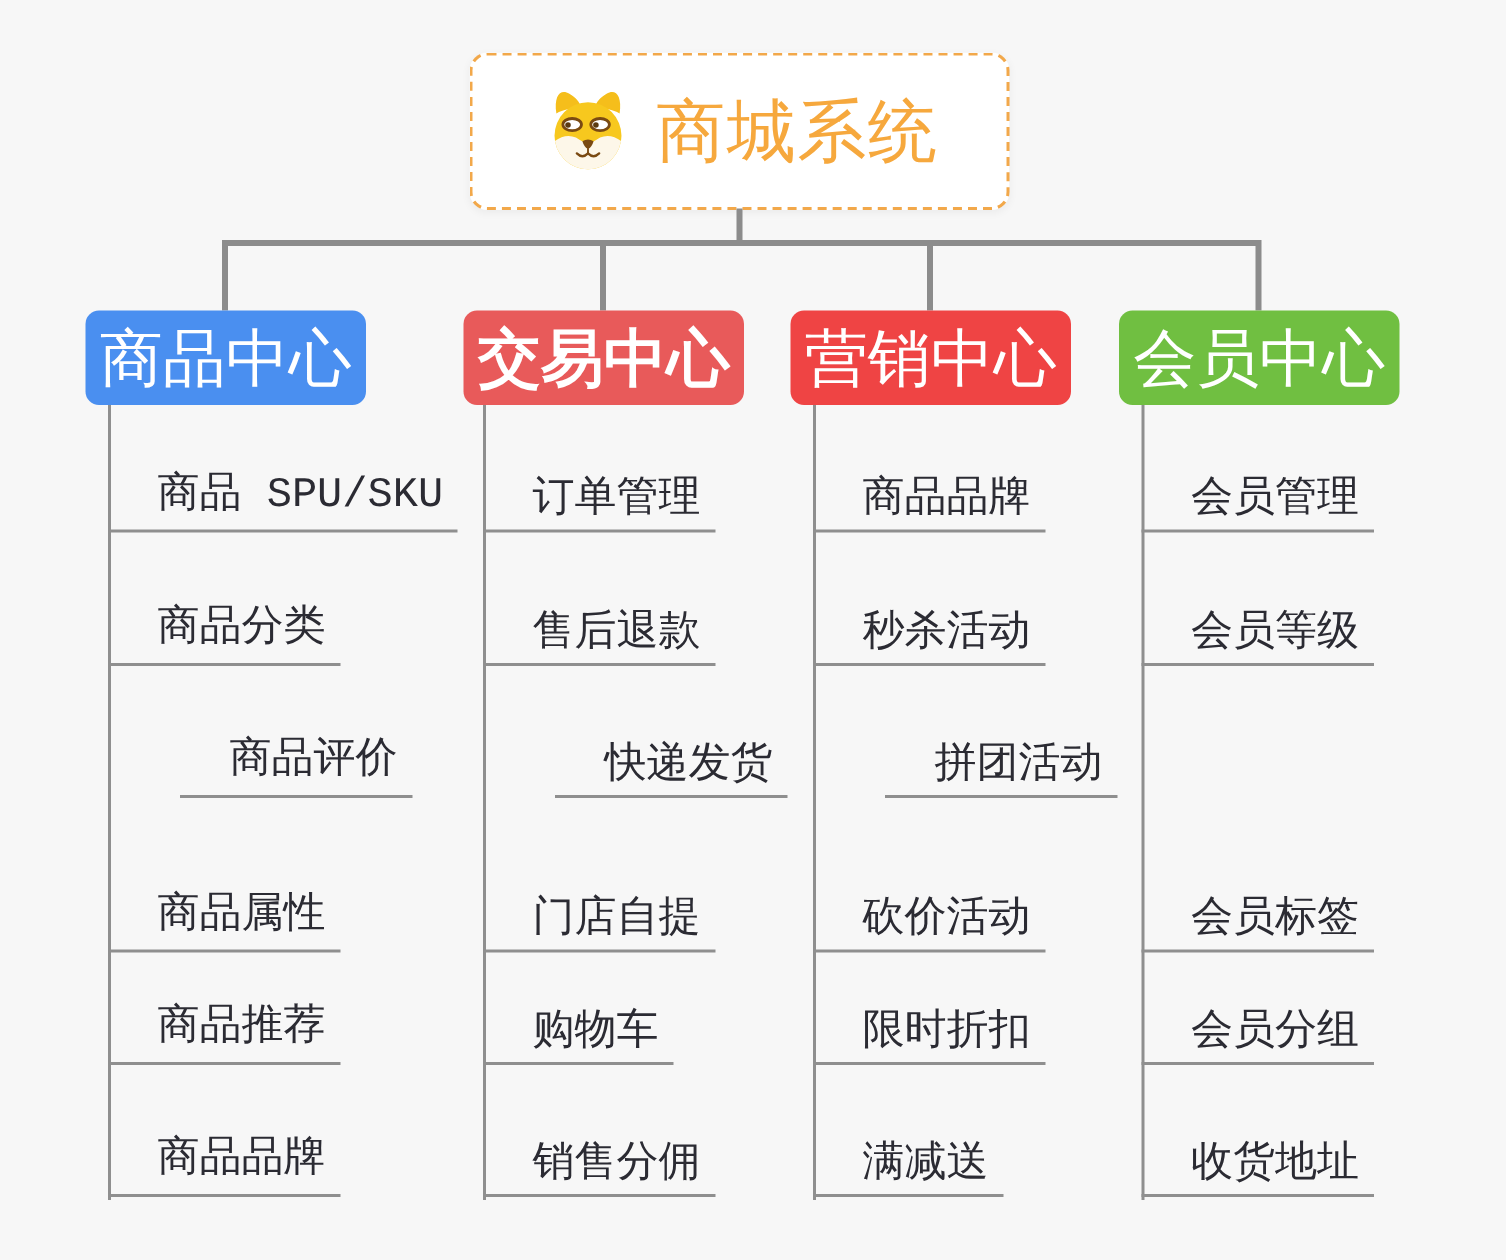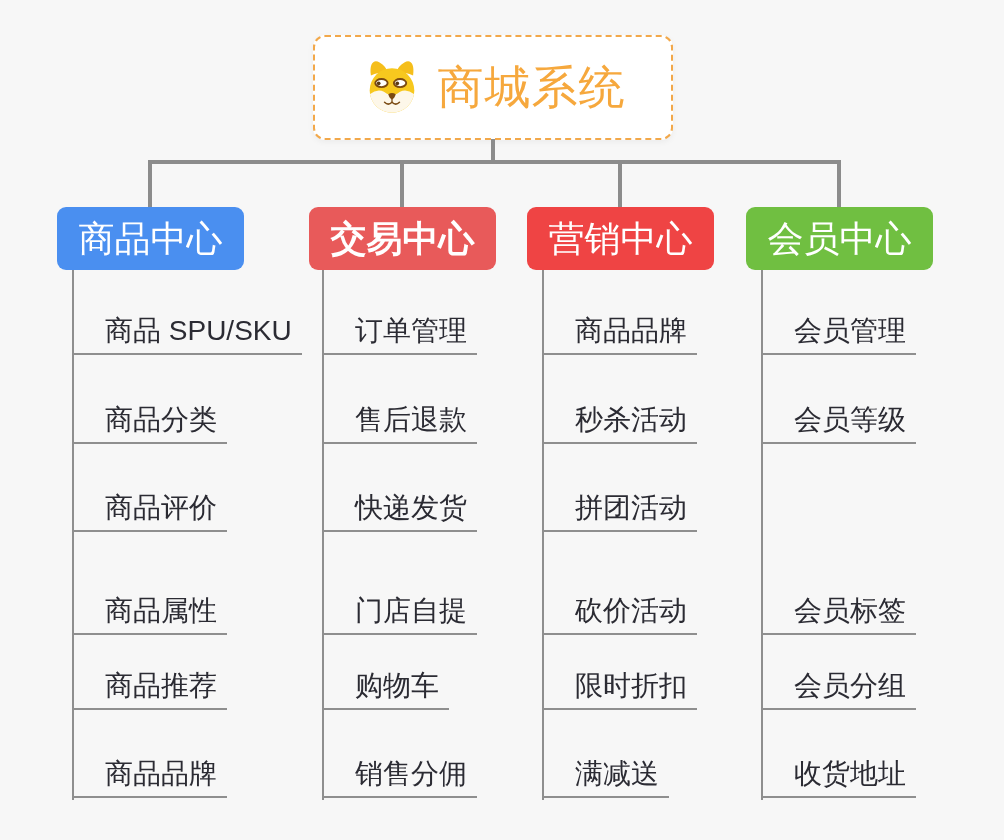--- a/index.html
+++ b/index.html
@@ -42,42 +42,42 @@
   .drop-3 { left: 618px; } .drop-4 { left: 837px; }
   .subline { position: absolute; top: 270px; width: 2px; height: 530px; background: #8F8F8F; }
   .subline-1 { left: 72px; }  .subline-2 { left: 322px; }
   .subline-3 { left: 542px; } .subline-4 { left: 761px; }
   
   .branch-box {
     position: absolute;
     top: 207px; height: 63px; width: 187px;
     border-radius: 9px;
     color: #FFFFFF;
-    font-size: 36px;
+    font-size: 42px;
     line-height: 63px;
     text-align: center;
     white-space: nowrap;
     cursor: pointer;
   }
   .col-1 { left: 57px; } .col-2 { left: 309px; }
   .col-3 { left: 527px; } .col-4 { left: 746px; }
   
   .leaf {
     position: absolute;
     padding: 0 10px 6px 33px;
     font-size: 28px;
     line-height: 32px;
     color: #2B2B33;
     border-bottom: 2px solid #8F8F8F;
     white-space: nowrap;
     cursor: pointer;
   }
-  .lcol-1 { left: 72px; } .lcol-2 { left: 322px; }
+  .lcol-1 { left: 72px; font-family: Liberation Mono, monospace; } .lcol-2 { left: 322px; }
   .lcol-3 { left: 542px; } .lcol-4 { left: 761px; }
-  .row-1 { top: 315px; } .row-2 { top: 404px; } .row-3 { top: 492px; }
+  .row-1 { top: 315px; } .row-2 { top: 404px; } .row-3 { top: 492px; margin-left: 48px; }
   .row-4 { top: 581px; margin-top: 14px; } .row-5 { top: 670px; } .row-6 { top: 758px; }
 </style>
 </head>
 <body>
 
 <div class="canvas">
 
   <div class="root-node">
     <svg class="dog-icon" viewBox="0 0 100 100">
       <defs>

